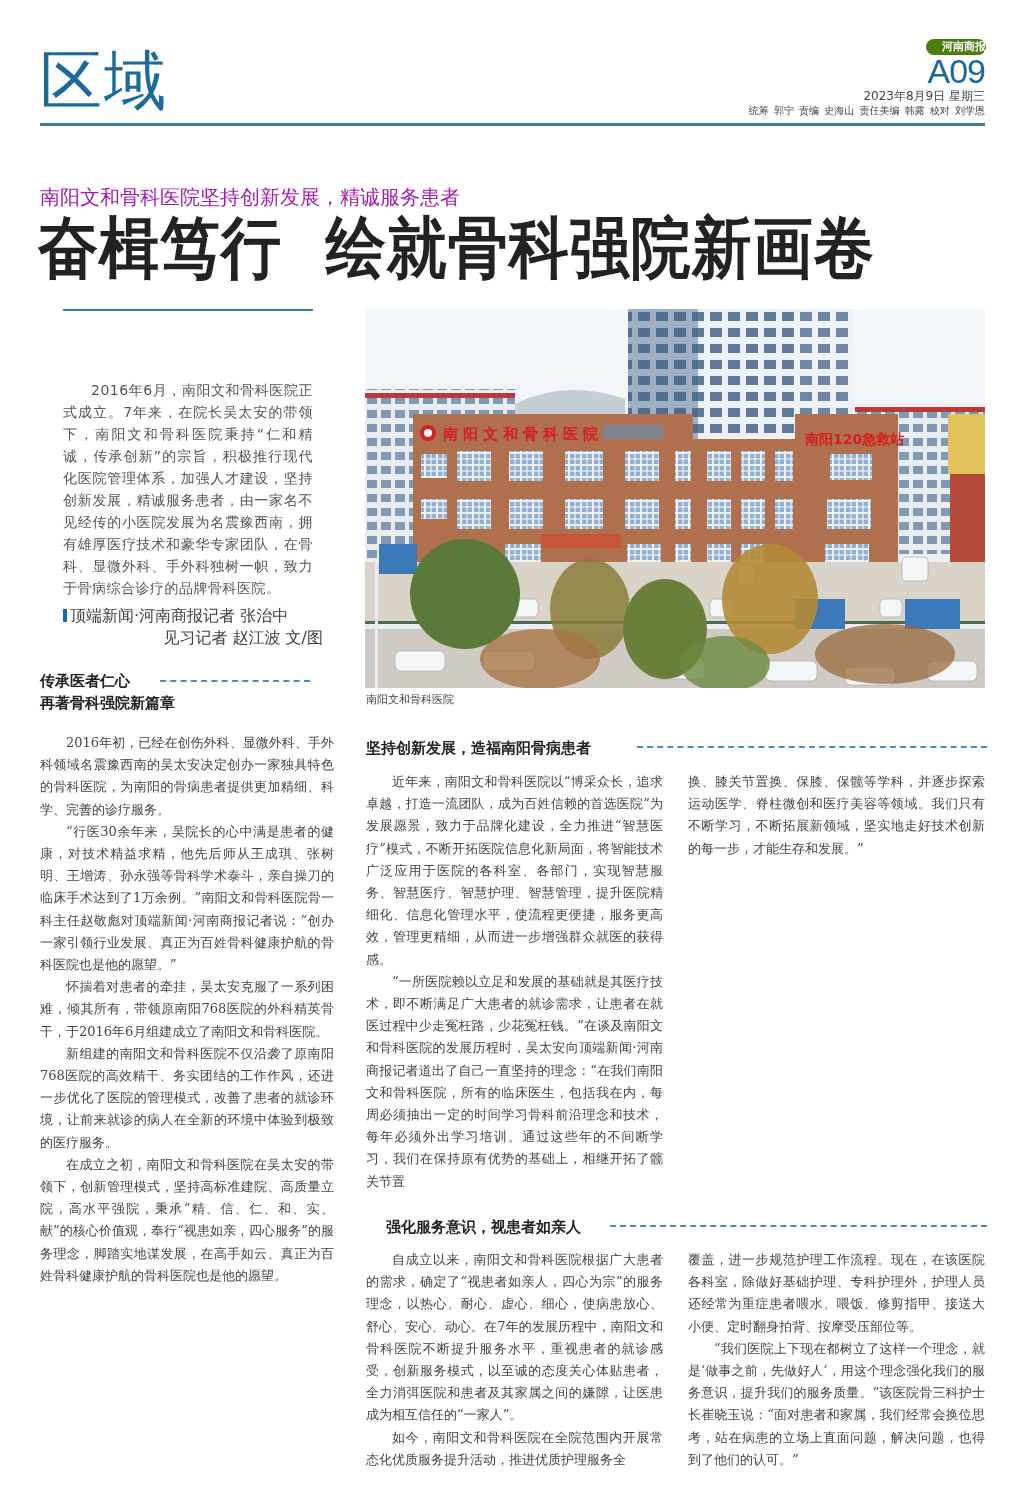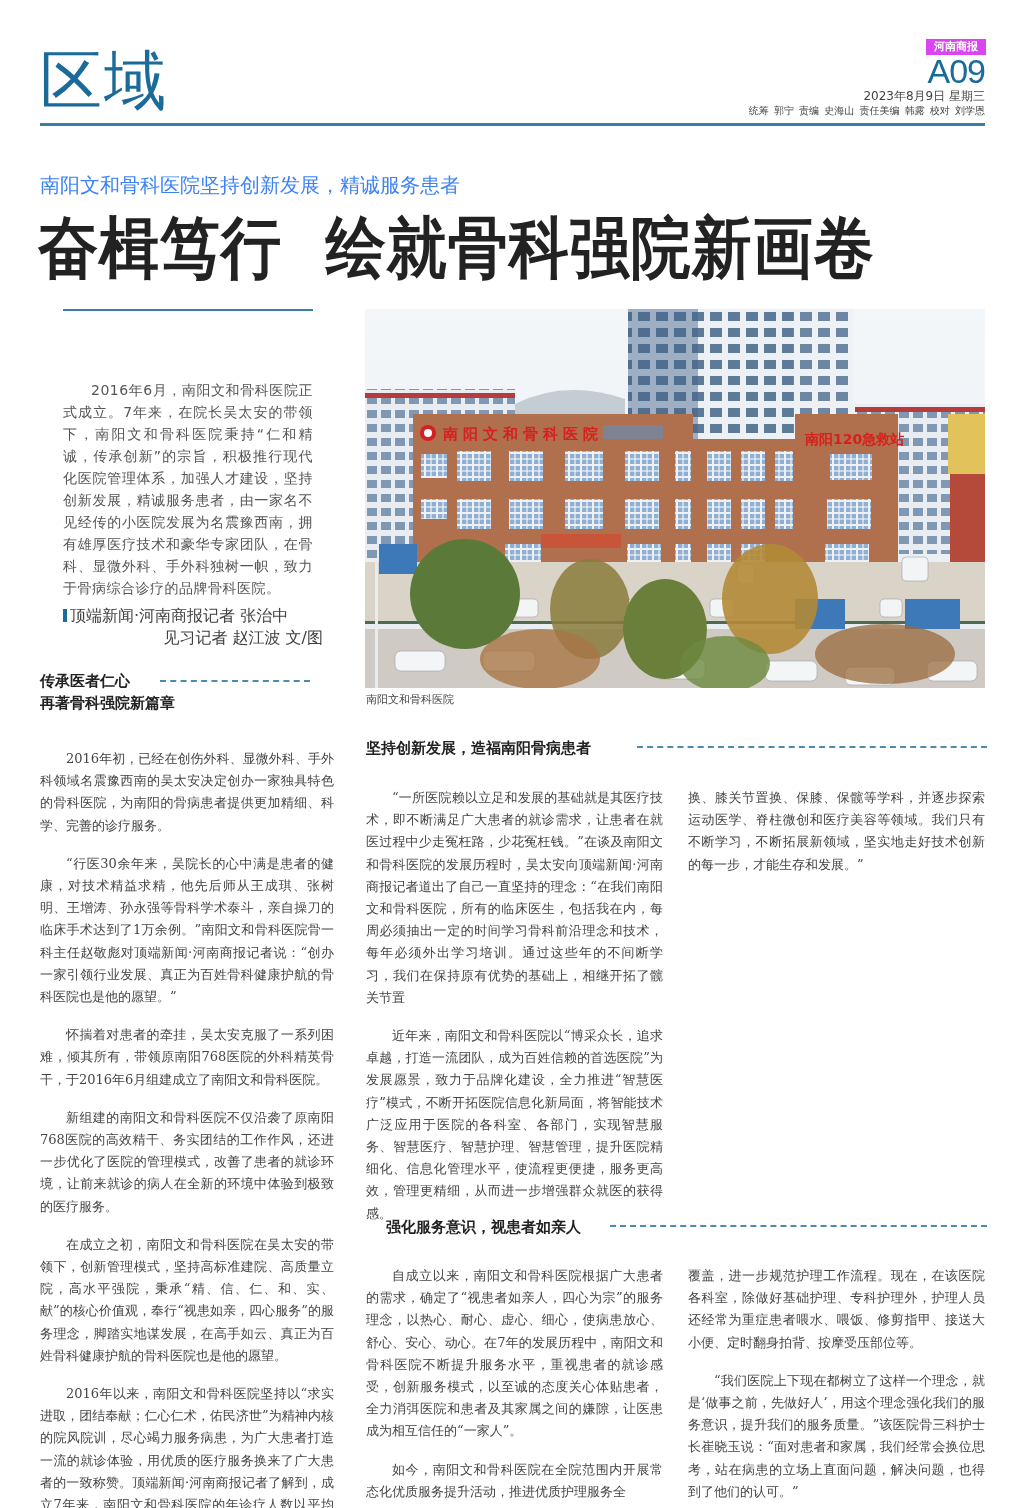--- a/index.html
+++ b/index.html
@@ -3,28 +3,28 @@
 <meta charset="utf-8">
 <style>
   * { margin: 0; padding: 0; box-sizing: border-box; }
   html, body { width: 1025px; height: 1508px; background: #ffffff; overflow: hidden; }
   body { position: relative; font-family: "DejaVu Sans", sans-serif; color: #3a3a3a; }
 
   .abs { position: absolute; }
 
   
   .section-name { left: 40px; top: 46px; font-family: "DejaVu Serif", serif; font-size: 62px; line-height: 70px; color: #1a6a9a; letter-spacing: 2px; font-weight: normal; transform: scaleY(1.05); }
-  .masthead-logo { left: 926px; top: 39px; width: 60px; height: 16px; background: #d946ef; color: #fff; font-family: "DejaVu Serif", serif; font-size: 11px; font-weight: bold; line-height: 16px; text-align: center; letter-spacing: 0; }
+  .masthead-logo { left: 926px; top: 39px; width: 60px; height: 16px; background: #4d7c0f; color: #fff; font-family: "DejaVu Serif", serif; font-size: 11px; font-weight: bold; line-height: 16px; text-align: right; letter-spacing: 0; border-radius: 8px; }
   .page-no { right: 40px; top: 54px; font-family: "Liberation Sans", sans-serif; font-size: 34px; line-height: 34px; color: #1a6a9a; font-weight: normal; letter-spacing: -1px; }
   .date-line { right: 40px; top: 90px; font-size: 12px; color: #444; line-height: 12px; }
   .credits-line { right: 40px; top: 105px; font-size: 10px; color: #444; line-height: 12px; word-spacing: 2px; }
   .header-rule { left: 40px; top: 123px; width: 945px; height: 3px; background: #3a7ea6; }
 
   
-  .subtitle { left: 40px; top: 172px; font-family: "DejaVu Serif", serif; font-size: 20px; line-height: 26px; color: #3b82f6; }
+  .subtitle { left: 40px; top: 184px; font-family: "DejaVu Serif", serif; font-size: 20px; line-height: 26px; color: #a21caf; }
   .main-title { left: 38px; top: 205px; font-family: "DejaVu Serif", serif; font-size: 60px; line-height: 76px; font-weight: bold; color: #222; letter-spacing: 1px; white-space: pre; transform: scaleY(1.12); transform-origin: top left; }
 
   
   .lead-rule { left: 63px; top: 309px; width: 250px; height: 2px; background: #3a7ea6; }
   .lead { left: 63px; top: 340px; width: 250px; font-size: 14px; line-height: 22px; color: #555; text-indent: 2em; text-align: justify; letter-spacing: 0.5px; margin-top: 39px; }
   .byline { left: 63px; top: 581px; width: 260px; font-size: 16px; line-height: 22px; color: #404040; margin-top: 24px; }
   .byline-bar { display: inline-block; width: 4px; height: 13px; background: #1a6a9a; vertical-align: -1px; margin-right: 3px; }
   .byline .l2 { padding-left: 7px; display: block; text-align: right; }
 
   
@@ -35,21 +35,21 @@
   .dash-left { left: 160px; top: 680px; width: 150px; }
 
   .h-mid1 { left: 366px; top: 737px; }
   .dash-mid1 { left: 637px; top: 746px; width: 350px; }
 
   .h-mid2 { left: 366px; top: 1216px; margin-left: 20px; }
   .dash-mid2 { left: 610px; top: 1225px; width: 377px; }
 
   
   .col { font-family: "DejaVu Serif", serif; font-size: 13px; line-height: 22.2px; color: #444; text-align: justify; }
-  .col p { text-indent: 2em; margin-top: 16px; }
+  .col p { text-indent: 2em; }
   .col p.cont { text-indent: 0; }
   .col-left { left: 40px; top: 732px; width: 294px; }
   .col-mid-a { left: 366px; top: 771px; width: 297px; }
   .col-right-a { left: 688px; top: 771px; width: 297px; }
   .col-mid-b { left: 366px; top: 1249px; width: 297px; }
   .col-right-b { left: 688px; top: 1249px; width: 297px; }
 
   
   .photo { left: 365px; top: 309px; width: 620px; height: 379px; overflow: hidden; background: #e8eef3; }
   .caption { left: 366px; top: 692px; font-size: 11px; line-height: 16px; color: #444; }
@@ -202,29 +202,28 @@
   <div>再著骨科强院新篇章</div>
 </div>
 <div class="abs dash-rule dash-left"></div>
 
 <div class="abs col col-left">
   <p>2016年初，已经在创伤外科、显微外科、手外科领域名震豫西南的吴太安决定创办一家独具特色的骨科医院，为南阳的骨病患者提供更加精细、科学、完善的诊疗服务。</p>
   <p>“行医30余年来，吴院长的心中满是患者的健康，对技术精益求精，他先后师从王成琪、张树明、王增涛、孙永强等骨科学术泰斗，亲自操刀的临床手术达到了1万余例。”南阳文和骨科医院骨一科主任赵敬彪对顶端新闻·河南商报记者说：“创办一家引领行业发展、真正为百姓骨科健康护航的骨科医院也是他的愿望。”</p>
   <p>怀揣着对患者的牵挂，吴太安克服了一系列困难，倾其所有，带领原南阳768医院的外科精英骨干，于2016年6月组建成立了南阳文和骨科医院。</p>
   <p>新组建的南阳文和骨科医院不仅沿袭了原南阳768医院的高效精干、务实团结的工作作风，还进一步优化了医院的管理模式，改善了患者的就诊环境，让前来就诊的病人在全新的环境中体验到极致的医疗服务。</p>
   <p>在成立之初，南阳文和骨科医院在吴太安的带领下，创新管理模式，坚持高标准建院、高质量立院，高水平强院，秉承“精、信、仁、和、实、献”的核心价值观，奉行“视患如亲，四心服务”的服务理念，脚踏实地谋发展，在高手如云、真正为百姓骨科健康护航的骨科医院也是他的愿望。</p>
-  <p>2016年以来，南阳文和骨科医院坚持以“求实进取，团结奉献；仁心仁术，佑民济世”为精神内核的院风院训，尽心竭力服务病患，为广大患者打造一流的就诊体验，用优质的医疗服务换来了广大患者的一致称赞。顶端新闻·河南商报记者了解到，成立7年来，南阳文和骨科医院的年诊疗人数以平均每年百分之二十的幅度递增。</p>
 </div>
 
 <div class="abs sec-head h-mid1">坚持创新发展，造福南阳骨病患者</div>
 <div class="abs dash-rule dash-mid1"></div>
 
 <div class="abs col col-mid-a">
+  <p>近年来，南阳文和骨科医院以“博采众长，追求卓越，打造一流团队，成为百姓信赖的首选医院”为发展愿景，致力于品牌化建设，全力推进“智慧医疗”模式，不断开拓医院信息化新局面，将智能技术广泛应用于医院的各科室、各部门，实现智慧服务、智慧医疗、智慧护理、智慧管理，提升医院精细化、信息化管理水平，使流程更便捷，服务更高效，管理更精细，从而进一步增强群众就医的获得感。</p>
   <p>“一所医院赖以立足和发展的基础就是其医疗技术，即不断满足广大患者的就诊需求，让患者在就医过程中少走冤枉路，少花冤枉钱。”在谈及南阳文和骨科医院的发展历程时，吴太安向顶端新闻·河南商报记者道出了自己一直坚持的理念：“在我们南阳文和骨科医院，所有的临床医生，包括我在内，每周必须抽出一定的时间学习骨科前沿理念和技术，每年必须外出学习培训。通过这些年的不间断学习，我们在保持原有优势的基础上，相继开拓了髋关节置</p>
-  <p>近年来，南阳文和骨科医院以“博采众长，追求卓越，打造一流团队，成为百姓信赖的首选医院”为发展愿景，致力于品牌化建设，全力推进“智慧医疗”模式，不断开拓医院信息化新局面，将智能技术广泛应用于医院的各科室、各部门，实现智慧服务、智慧医疗、智慧护理、智慧管理，提升医院精细化、信息化管理水平，使流程更便捷，服务更高效，管理更精细，从而进一步增强群众就医的获得感。</p>
 </div>
 <div class="abs col col-right-a">
   <p class="cont">换、膝关节置换、保膝、保髋等学科，并逐步探索运动医学、脊柱微创和医疗美容等领域。我们只有不断学习，不断拓展新领域，坚实地走好技术创新的每一步，才能生存和发展。”</p>
 </div>
 
 <div class="abs sec-head h-mid2">强化服务意识，视患者如亲人</div>
 <div class="abs dash-rule dash-mid2"></div>
 
 <div class="abs col col-mid-b">
   <p>自成立以来，南阳文和骨科医院根据广大患者的需求，确定了“视患者如亲人，四心为宗”的服务理念，以热心、耐心、虚心、细心，使病患放心、舒心、安心、动心。在7年的发展历程中，南阳文和骨科医院不断提升服务水平，重视患者的就诊感受，创新服务模式，以至诚的态度关心体贴患者，全力消弭医院和患者及其家属之间的嫌隙，让医患成为相互信任的“一家人”。</p>

